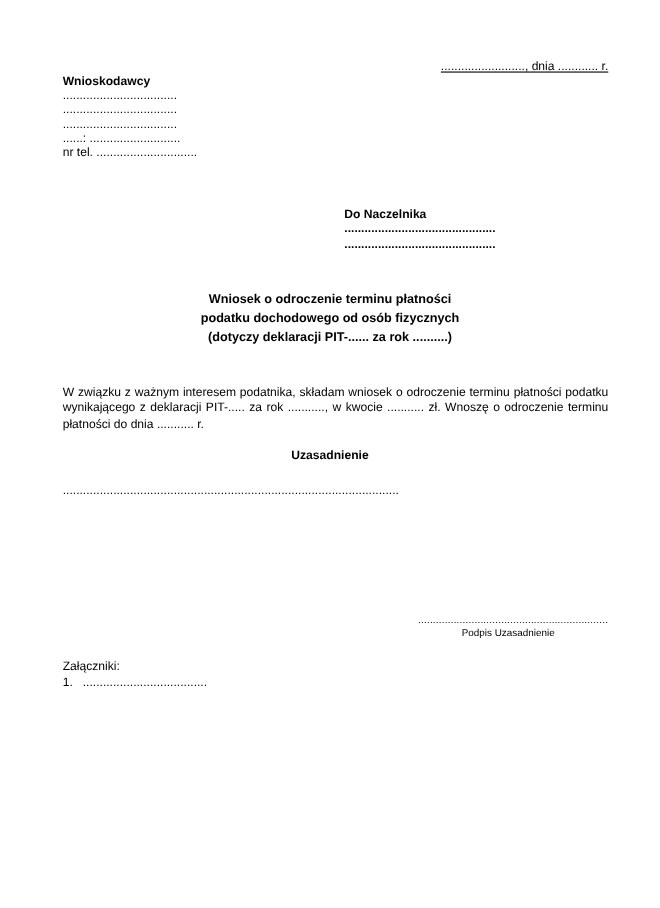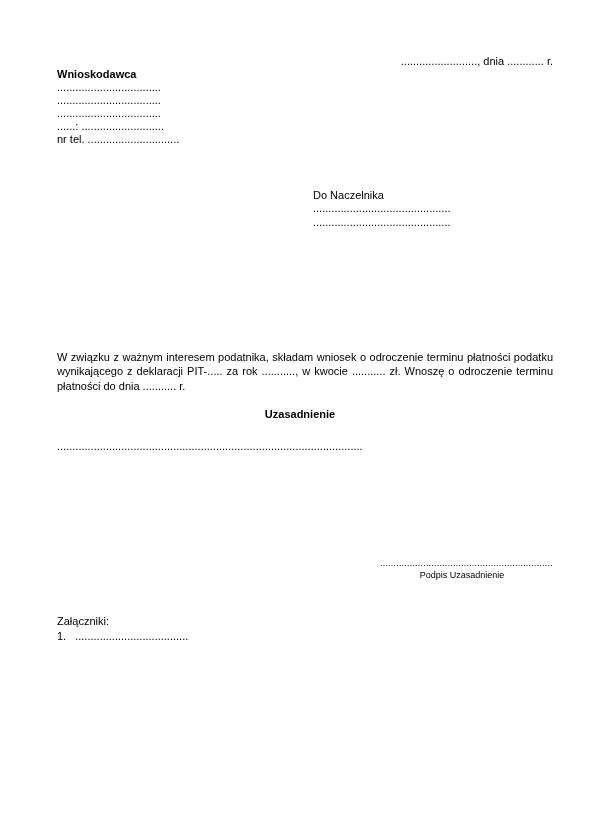--- a/index.html
+++ b/index.html
@@ -8,56 +8,61 @@
     width:600px;
     height:825px;
     background:#ffffff;
     color:#000000;
     font-family:"Liberation Sans","DejaVu Sans",sans-serif;
     font-size:11px;
     line-height:13px;
     overflow:hidden;
   }
   .abs{position:absolute;}
-  .date-line{top:55px;left:57px;width:496px;text-align:right;}
+  .date-line{top:55px;left:57px;width:496px;text-align:right;text-decoration:underline;}
   .applicant{top:68px;left:57px;line-height:13px;}
   .applicant-label{font-weight:bold;}
-  .addressee{top:189px;left:313px;line-height:13.4px;}
+  .addressee{top:189px;left:313px;line-height:13.4px;font-weight:bold;}
   .doc-title{top:264px;left:0;width:600px;text-align:center;font-weight:bold;font-size:11.5px;line-height:17.5px;}
   .para1{top:350px;left:57px;width:496px;text-align:justify;line-height:14.3px;}
   .justification-heading{top:408px;left:0;width:600px;text-align:center;font-weight:bold;}
   .fill-line{top:440px;left:57px;width:496px;white-space:nowrap;}
   .para2{top:471px;left:57px;width:496px;text-align:justify;line-height:14.3px;}
   .signature{top:557px;left:380px;width:164px;text-align:center;font-size:9px;line-height:12px;}
   .signature-dots{white-space:nowrap;letter-spacing:0.2px;}
-  .attachments{top:614px;left:57px;line-height:14.5px;}
+  .attachments{top:599px;left:57px;line-height:14.5px;}
   .attach-num{display:inline-block;margin-right:9px;}
 </style>
 </head>
 <body>
 
 <div class="page">
 
   <div class="abs date-line">........................., dnia ............ r.</div>
 
   <div class="abs applicant">
-    <div class="applicant-label">Wnioskodawca</div>
+    <div class="applicant-label">Wnioskodawcy</div>
     <div>..................................</div>
     <div>..................................</div>
     <div>..................................</div>
     <div>......: ...........................</div>
     <div>nr tel. ..............................</div>
   </div>
 
   <div class="abs addressee">
     <div>Do Naczelnika</div>
     <div>.............................................</div>
     <div>.............................................</div>
   </div>
 
+  <div class="abs doc-title">
+    <div>Wniosek o odroczenie terminu płatności</div>
+    <div>podatku dochodowego od osób fizycznych</div>
+    <div>(dotyczy deklaracji PIT-...... za rok ..........)</div>
+  </div>
 
   <div class="abs justification-heading">Uzasadnienie</div>
 
   <div class="abs para1">W związku z ważnym interesem podatnika, składam wniosek o odroczenie terminu płatności podatku wynikającego z deklaracji PIT-..... za rok ..........., w kwocie ........... zł. Wnoszę o odroczenie terminu płatności do dnia ........... r.</div>
 
   <div class="abs fill-line">....................................................................................................</div>
 
 
   <div class="abs signature">
     <div class="signature-dots">................................................................</div>

